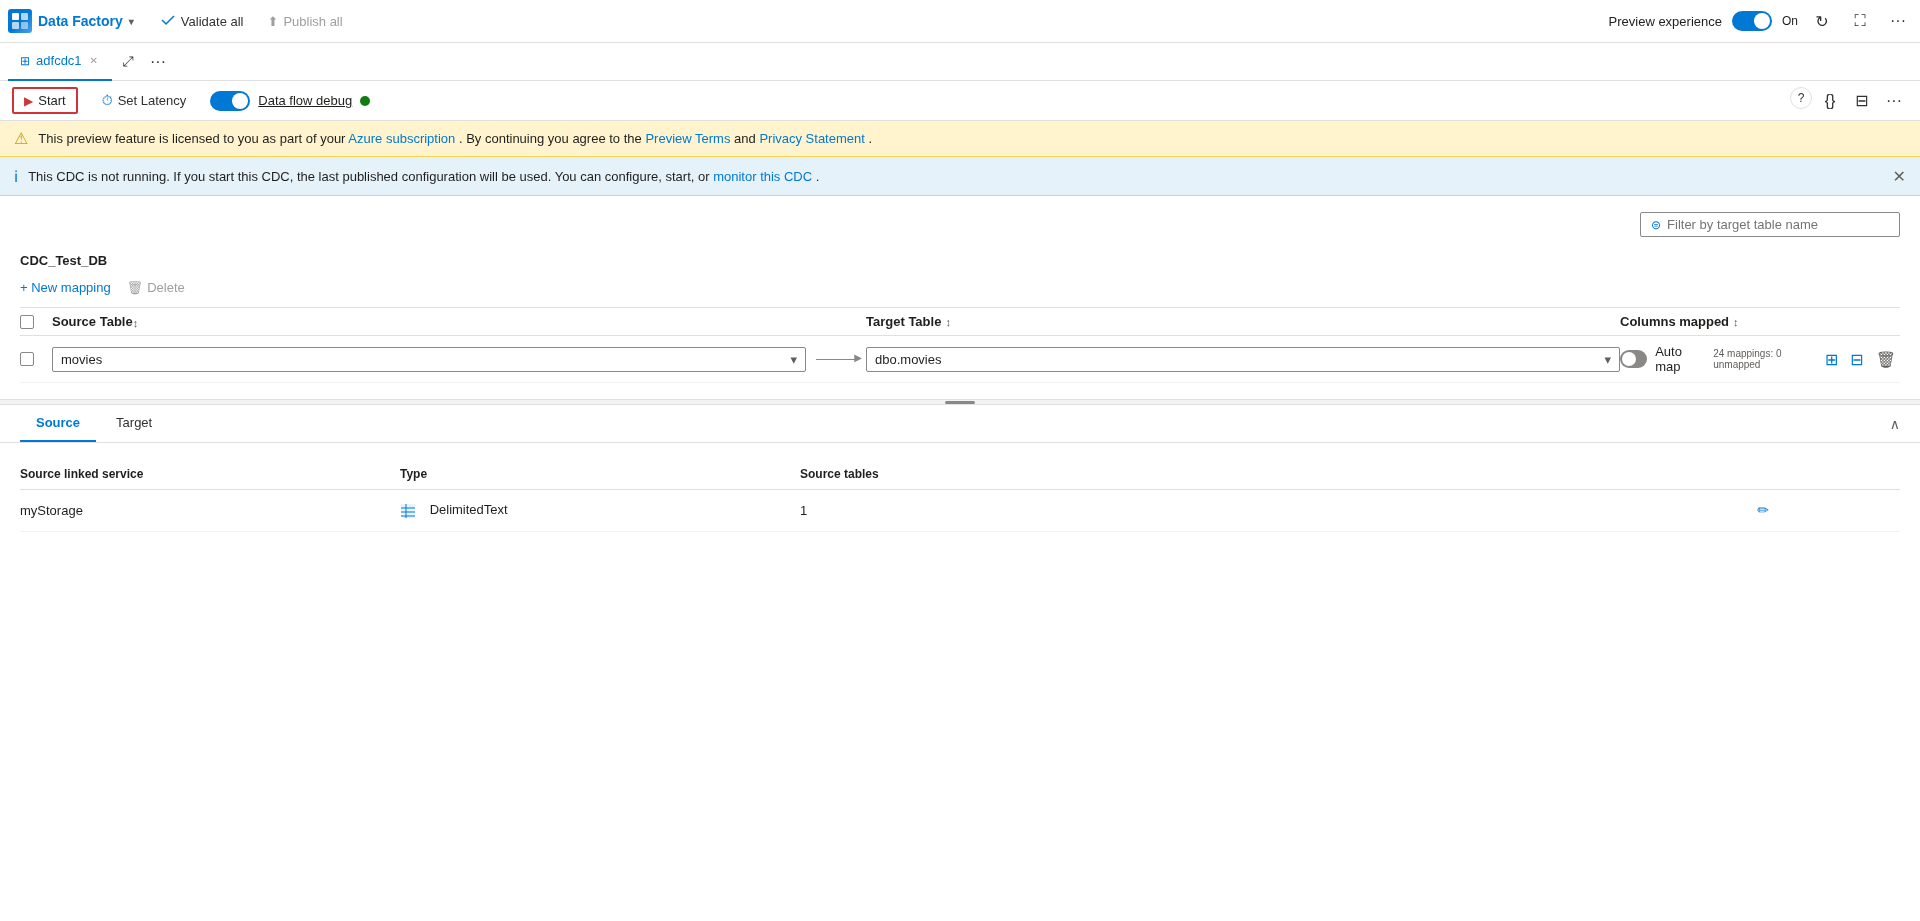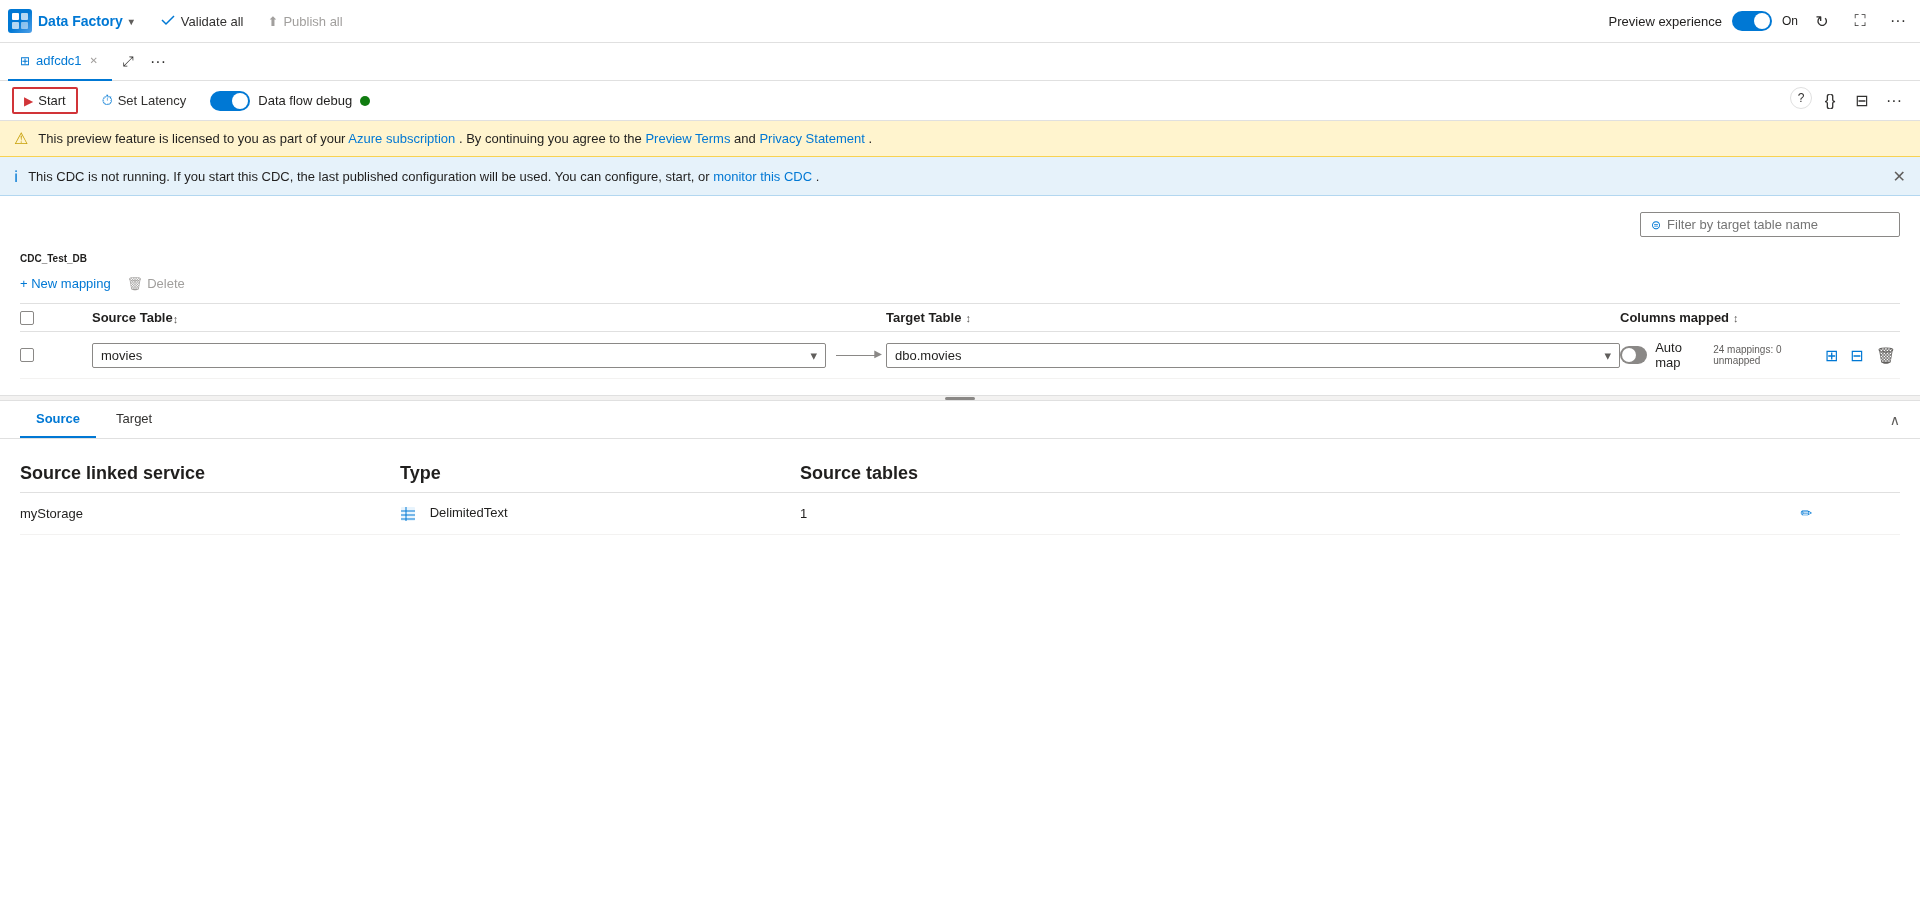--- a/index.html
+++ b/index.html
@@ -68,21 +68,21 @@
       padding: 4px 10px; border: 2px solid #d13438; background: #fff;
       cursor: pointer; font-size: 13px; color: #201f1e; border-radius: 2px; font-weight: 500;
     }
     .start-btn .play-icon { color: #d13438; font-size: 12px; }
     .toolbar-btn {
       display: flex; align-items: center; gap: 5px;
       padding: 4px 8px; border: none; background: transparent;
       cursor: pointer; font-size: 13px; color: #323130; border-radius: 2px;
     }
     .debug-toggle {
-      display: flex; align-items: center; gap: 8px; font-size: 13px;
+      display: flex; align-items: center; gap: 8px; font-size: 13px; text-decoration: underline;
     }
     .debug-dot { width: 10px; height: 10px; background: #107c10; border-radius: 50%; display: inline-block; }
     .toolbar-right { margin-left: auto; display: flex; gap: 4px; }
 
     
     .banner {
       display: flex; align-items: center; gap: 10px;
       padding: 8px 14px; font-size: 13px;
     }
     .banner-warning { background: #fff4ce; border-bottom: 1px solid #f8d251; }
@@ -98,35 +98,35 @@
     
     .mapping-section { flex: 0 0 auto; padding: 16px 20px; }
     .filter-bar { display: flex; justify-content: flex-end; margin-bottom: 16px; }
     .filter-input {
       display: flex; align-items: center; gap: 6px;
       border: 1px solid #8a8886; border-radius: 2px; padding: 4px 10px;
       width: 260px; background: #fff;
     }
     .filter-input input { border: none; outline: none; flex: 1; font-size: 13px; color: #a19f9d; }
     .filter-icon { color: #0078d4; font-size: 12px; }
-    .db-name { font-weight: 700; font-size: 10px; margin-bottom: 12px; }
+    .db-name { font-weight: 700; font-size: 13px; margin-bottom: 12px; }
     .mapping-actions { display: flex; gap: 16px; align-items: center; margin-bottom: 12px; }
     .action-btn {
       display: flex; align-items: center; gap: 4px;
       background: none; border: none; cursor: pointer;
       color: #0078d4; font-size: 13px;
     }
     .action-btn.disabled { color: #a19f9d; cursor: default; }
     .table-header {
       display: flex; align-items: center; padding: 6px 0;
       border-top: 1px solid #e0e0e0; border-bottom: 1px solid #e0e0e0;
       font-weight: 600; font-size: 13px;
     }
     .col-check { width: 32px; flex-shrink: 0; display: flex; align-items: center; }
-    .col-source { flex: 1; display: flex; align-items: flex-end; gap: 0; margin-left: 40px; }
+    .col-source { flex: 1; display: flex; align-items: flex-end; gap: 0; }
     .col-arrow { width: 60px; flex-shrink: 0; }
     .col-target { flex: 1; display: flex; align-items: center; gap: 4px; }
     .col-mapped { width: 280px; flex-shrink: 0; display: flex; align-items: center; gap: 4px; }
     .sort-icon { font-size: 11px; color: #605e5c; }
 
     .table-row-item {
       display: flex; align-items: center; padding: 8px 0;
       border-bottom: 1px solid #f3f2f1;
     }
     .checkbox {
@@ -182,21 +182,21 @@
     .bottom-tab {
       padding: 10px 16px; cursor: pointer; font-size: 13px; color: #323130;
       border-bottom: 2px solid transparent; margin-right: 4px;
     }
     .bottom-tab.active { border-bottom: 2px solid #0078d4; color: #0078d4; font-weight: 600; }
     .bottom-collapse { margin-left: auto; cursor: pointer; font-size: 14px; color: #605e5c; background: none; border: none; }
 
     .bottom-content { flex: 1; overflow-y: auto; padding: 16px 20px; }
     .data-table { width: 100%; border-collapse: collapse; }
     .data-table th {
-      text-align: left; font-weight: 600; font-size: 18px;
+      text-align: left; font-weight: 600; font-size: 12px;
       padding: 8px 0; border-bottom: 1px solid #e0e0e0; color: #201f1e;
     }
     .data-table td {
       padding: 12px 0; border-bottom: 1px solid #f3f2f1; font-size: 13px;
     }
     .data-table th:first-child, .data-table td:first-child { width: 380px; }
     .data-table th:nth-child(2), .data-table td:nth-child(2) { width: 400px; }
     .type-icon { margin-right: 6px; }
     .edit-icon { color: #0078d4; cursor: pointer; font-size: 14px; }
   </style>

